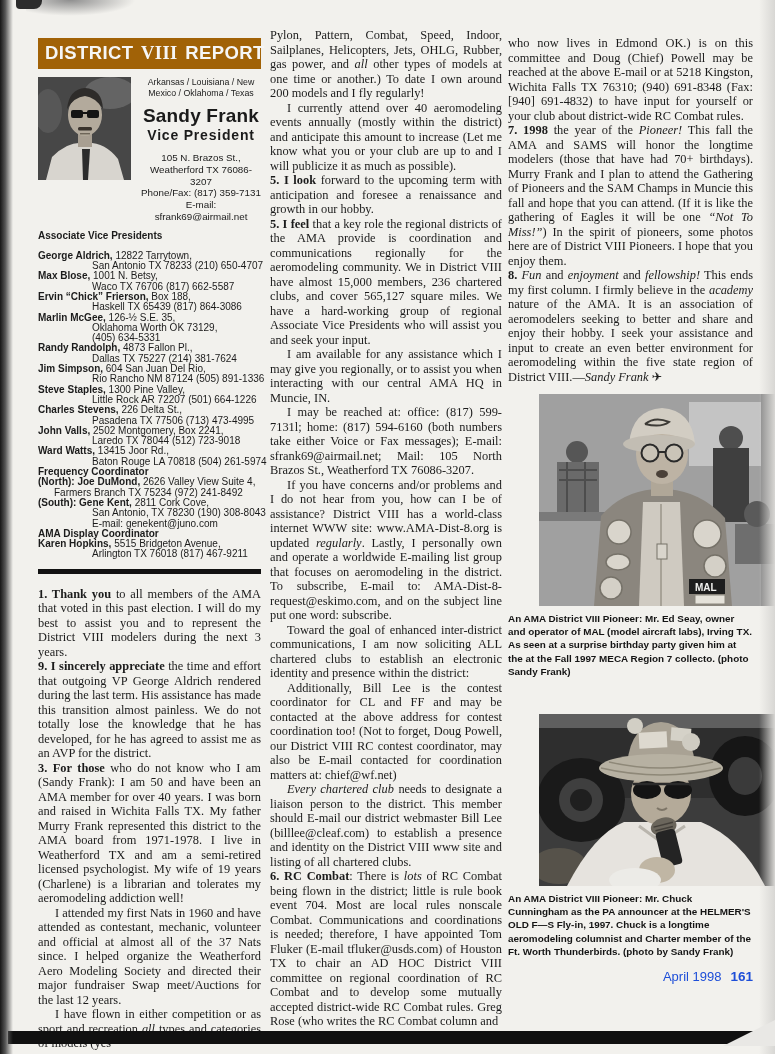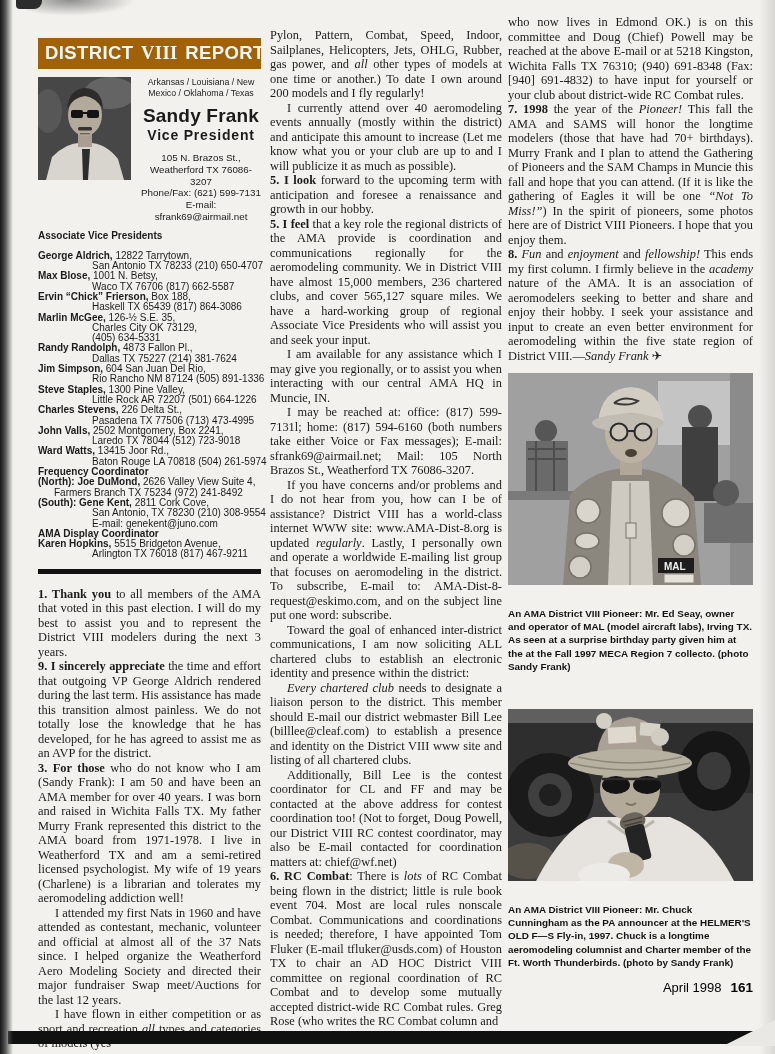--- a/index.html
+++ b/index.html
@@ -16,21 +16,21 @@
   .smudge-top{position:absolute;left:26px;top:0;width:110px;height:16px;
     background:radial-gradient(ellipse at 40% 0%,#8f8f8f 0%,rgba(150,150,150,0) 70%);z-index:2;}
   .corner-mark{position:absolute;left:16px;top:0;width:26px;height:9px;background:#2c2c2c;
     border-radius:0 0 8px 4px;z-index:6;}
   .bottom-bar{position:absolute;left:8px;right:0;top:1031px;height:13px;background:#101010;z-index:4;}
   .page-curl{position:absolute;right:0;top:1020px;width:0;height:0;z-index:6;
     border-left:52px solid transparent;border-bottom:26px solid #e9e8e5;}
   
   #col1{position:absolute;left:38px;top:38px;width:223px;}
   #col2{position:absolute;left:270px;top:28px;width:232px;}
-  #col3{position:absolute;left:508px;top:15px;width:245px;}
+  #col3{position:absolute;left:508px;top:36px;width:245px;}
   
   .mast-bar{background:#a16207;color:#f6f6f6;padding:4px 6px 5px 7px;
     font-family:"Liberation Sans",sans-serif;font-weight:bold;font-size:18.5px;
     letter-spacing:.4px;white-space:nowrap;}
   .mast-bar .roman{font-family:"Liberation Serif",serif;padding:0 2px;}
   .profile{display:flex;margin-top:8px;}
   .portrait{width:93px;height:103px;flex:none;background:#474747;}
   .profile-right{margin-left:10px;font-family:"Liberation Sans",sans-serif;text-align:center;}
   .region{font-size:8.8px;line-height:10.5px;color:#222;}
   .vp-name{font-size:19px;font-weight:bold;margin-top:7px;letter-spacing:.2px;}
@@ -49,26 +49,26 @@
   #col1 .body-col{margin-top:13px;}
   p.para{margin:0;}
   p.num{}
   p.first{margin-top:0;}
   p.ind{text-indent:17px;}
   .seg-b{font-weight:bold;}
   .seg-i{font-style:italic;}
   .seg-bi{font-weight:normal;font-style:italic;}
   .seg-plane{font-style:normal;}
   
-  .photo-frame{width:217px;margin-top:10px;line-height:0;}
+  .photo-frame{width:217px;margin-top:10px;line-height:0;margin-left:31px;}
   .caption{font-family:"Liberation Sans",sans-serif;font-weight:bold;font-size:9.9px;
-    line-height:13.2px;margin-top:22px;color:#141414;text-align:left;}
+    line-height:13.2px;margin-top:6px;color:#141414;text-align:left;}
   .photo-frame.second{margin-top:36px;}
   .footer{margin-top:11px;text-align:right;font-family:"Liberation Sans",sans-serif;
-    font-size:13px;color:#000000;}
+    font-size:13px;color:#1d4ed8;}
   .footer .page-num{font-weight:bold;margin-left:9px;font-size:13.5px;}
 </style>
 </head>
 <body>
 
 <div class="scan-gutter"></div>
 <div class="scan-right"></div>
 <div class="smudge-top"></div>
 <div class="corner-mark"></div>
 <div class="bottom-bar"></div>
@@ -96,54 +96,54 @@
       </svg>
     </div>
     <div class="profile-right">
       <div class="region">Arkansas / Louisiana / New</div>
       <div class="region">Mexico / Oklahoma / Texas</div>
       <div class="vp-name">Sandy Frank</div>
       <div class="vp-role">Vice President</div>
       <div class="vp-address">
         <div>105 N. Brazos St.,</div>
         <div>Weatherford TX 76086-3207</div>
-        <div>Phone/Fax: (621) 599-7131</div>
+        <div>Phone/Fax: (817) 359-7131</div>
         <div>E-mail: sfrank69@airmail.net</div>
       </div>
     </div>
   </div>
 
   <div class="avp-heading">Associate Vice Presidents</div>
   <div class="avp-list">
       <div class="dl name"><b>George Aldrich,</b> 12822 Tarrytown,</div>
       <div class="dl addr">San Antonio TX 78233 (210) 650-4707</div>
       <div class="dl name"><b>Max Blose,</b> 1001 N. Betsy,</div>
       <div class="dl addr">Waco TX 76706 (817) 662-5587</div>
       <div class="dl name"><b>Ervin “Chick” Frierson,</b> Box 188,</div>
       <div class="dl addr">Haskell TX 65439 (817) 864-3086</div>
       <div class="dl name"><b>Marlin McGee,</b> 126-½ S.E. 35,</div>
-      <div class="dl addr">Charles City OK 73129,</div>
+      <div class="dl addr">Oklahoma Worth OK 73129,</div>
       <div class="dl addr">(405) 634-5331</div>
       <div class="dl name"><b>Randy Randolph,</b> 4873 Fallon Pl.,</div>
       <div class="dl addr">Dallas TX 75227 (214) 381-7624</div>
       <div class="dl name"><b>Jim Simpson,</b> 604 San Juan Del Rio,</div>
       <div class="dl addr">Rio Rancho NM 87124 (505) 891-1336</div>
       <div class="dl name"><b>Steve Staples,</b> 1300 Pine Valley,</div>
       <div class="dl addr">Little Rock AR 72207 (501) 664-1226</div>
       <div class="dl name"><b>Charles Stevens,</b> 226 Delta St.,</div>
       <div class="dl addr">Pasadena TX 77506 (713) 473-4995</div>
       <div class="dl name"><b>John Valls,</b> 2502 Montgomery, Box 2241,</div>
       <div class="dl addr">Laredo TX 78044 (512) 723-9018</div>
       <div class="dl name"><b>Ward Watts,</b> 13415 Joor Rd.,</div>
       <div class="dl addr">Baton Rouge LA 70818 (504) 261-5974</div>
       <div class="dl head"><b>Frequency Coordinator</b></div>
       <div class="dl name"><b>(North): Joe DuMond,</b> 2626 Valley View Suite 4,</div>
       <div class="dl flush">Farmers Branch TX 75234 (972) 241-8492</div>
       <div class="dl name"><b>(South): Gene Kent,</b> 2811 Cork Cove,</div>
-      <div class="dl addr">San Antonio, TX 78230 (210) 308-9554</div>
+      <div class="dl addr">San Antonio, TX 78230 (190) 308-8043</div>
       <div class="dl addr">E-mail: genekent@juno.com</div>
       <div class="dl head"><b>AMA Display Coordinator</b></div>
       <div class="dl name"><b>Karen Hopkins,</b> 5515 Bridgeton Avenue,</div>
       <div class="dl addr">Arlington TX 76018 (817) 467-9211</div>
     </div>
   <div class="divider"></div>
 
   <div class="body-col">
       <p class="para num first"><span class="seg-b">1. Thank you</span><span class="seg-n"> to all members of the AMA that voted in this past election. I will do my best to assist you and to represent the District VIII modelers during the next 3 years.</span></p>
       <p class="para num"><span class="seg-b">9. I sincerely appreciate</span><span class="seg-n"> the time and effort that outgoing VP George Aldrich rendered during the last term. His assistance has made this transition almost painless. We do not totally lose the knowledge that he has developed, for he has agreed to assist me as an AVP for the district.</span></p>
@@ -156,22 +156,22 @@
 <div id="col2">
   <div class="body-col">
       <p class="para first"><span class="seg-n">Pylon, Pattern, Combat, Speed, Indoor, Sailplanes, Helicopters, Jets, OHLG, Rubber, gas power, and </span><span class="seg-i">all</span><span class="seg-n"> other types of models at one time or another.) To date I own around 200 models and I fly regularly!</span></p>
       <p class="para ind"><span class="seg-n">I currently attend over 40 aeromodeling events annually (mostly within the district) and anticipate this amount to increase (Let me know what you or your club are up to and I will publicize it as much as possible).</span></p>
       <p class="para num"><span class="seg-b">5. I look</span><span class="seg-n"> forward to the upcoming term with anticipation and foresee a renaissance and growth in our hobby.</span></p>
       <p class="para num"><span class="seg-b">5. I feel</span><span class="seg-n"> that a key role the regional districts of the AMA provide is coordination and communications regionally for the aeromodeling community. We in District VIII have almost 15,000 members, 236 chartered clubs, and cover 565,127 square miles. We have a hard-working group of regional Associate Vice Presidents who will assist you and seek your input.</span></p>
       <p class="para ind"><span class="seg-n">I am available for any assistance which I may give you regionally, or to assist you when interacting with our central AMA HQ in Muncie, IN.</span></p>
       <p class="para ind"><span class="seg-n">I may be reached at: office: (817) 599-7131l; home: (817) 594-6160 (both numbers take either Voice or Fax messages); E-mail: sfrank69@airmail.net; Mail: 105 North Brazos St., Weatherford TX 76086-3207.</span></p>
       <p class="para ind"><span class="seg-n">If you have concerns and/or problems and I do not hear from you, how can I be of assistance? District VIII has a world-class internet WWW site: www.AMA-Dist-8.org is updated </span><span class="seg-i">regularly</span><span class="seg-n">. Lastly, I personally own and operate a worldwide E-mailing list group that focuses on aeromodeling in the district. To subscribe, E-mail to: AMA-Dist-8-request@eskimo.com, and on the subject line put one word: subscribe.</span></p>
       <p class="para ind"><span class="seg-n">Toward the goal of enhanced inter-district communications, I am now soliciting ALL chartered clubs to establish an electronic identity and presence within the district:</span></p>
+      <p class="para ind"><span class="seg-n">Additionally, Bill Lee is the contest coordinator for CL and FF and may be contacted at the above address for contest coordination too! (Not to forget, Doug Powell, our District VIII RC contest coordinator, may also be E-mail contacted for coordination matters at: chief@wf.net)</span></p>
       <p class="para ind"><span class="seg-i">Every chartered club</span><span class="seg-n"> needs to designate a liaison person to the district. This member should E-mail our district webmaster Bill Lee (billlee@cleaf.com) to establish a presence and identity on the District VIII www site and listing of all chartered clubs.</span></p>
-      <p class="para ind"><span class="seg-n">Additionally, Bill Lee is the contest coordinator for CL and FF and may be contacted at the above address for contest coordination too! (Not to forget, Doug Powell, our District VIII RC contest coordinator, may also be E-mail contacted for coordination matters at: chief@wf.net)</span></p>
       <p class="para num"><span class="seg-b">6. RC Combat</span><span class="seg-n">: There is </span><span class="seg-i">lots</span><span class="seg-n"> of RC Combat being flown in the district; little is rule book event 704. Most are local rules nonscale Combat. Communications and coordinations is needed; therefore, I have appointed Tom Fluker (E-mail tfluker@usds.com) of Houston TX to chair an AD HOC District VIII committee on regional coordination of RC Combat and to develop some mutually accepted district-wide RC Combat rules. Greg Rose (who writes the RC Combat column and</span></p>
     </div>
 </div>
 
 <div id="col3">
   <div class="body-col">
       <p class="para first"><span class="seg-n">who now lives in Edmond OK.) is on this committee and Doug (Chief) Powell may be reached at the above E-mail or at 5218 Kingston, Wichita Falls TX 76310; (940) 691-8348 (Fax: [940] 691-4832) to have input for yourself or your club about district-wide RC Combat rules.</span></p>
       <p class="para num"><span class="seg-b">7. 1998</span><span class="seg-n"> the year of the </span><span class="seg-i">Pioneer!</span><span class="seg-n"> This fall the AMA and SAMS will honor the longtime modelers (those that have had 70+ birthdays). Murry Frank and I plan to attend the Gathering of Pioneers and the SAM Champs in Muncie this fall and hope that you can attend. (If it is like the gathering of Eagles it will be one </span><span class="seg-i">“Not To Miss!”</span><span class="seg-n">) In the spirit of pioneers, some photos here are of District VIII Pioneers. I hope that you enjoy them.</span></p>
       <p class="para num"><span class="seg-b">8. </span><span class="seg-bi">Fun</span><span class="seg-n"> and </span><span class="seg-i">enjoyment</span><span class="seg-n"> and </span><span class="seg-i">fellowship!</span><span class="seg-n"> This ends my first column. I firmly believe in the </span><span class="seg-i">academy</span><span class="seg-n"> nature of the AMA. It is an association of aeromodelers seeking to better and share and enjoy their hobby. I seek your assistance and input to create an even better environment for aeromodeling within the five state region of District VIII.—</span><span class="seg-i">Sandy Frank</span><span class="seg-plane"> ✈</span></p>
     </div>

